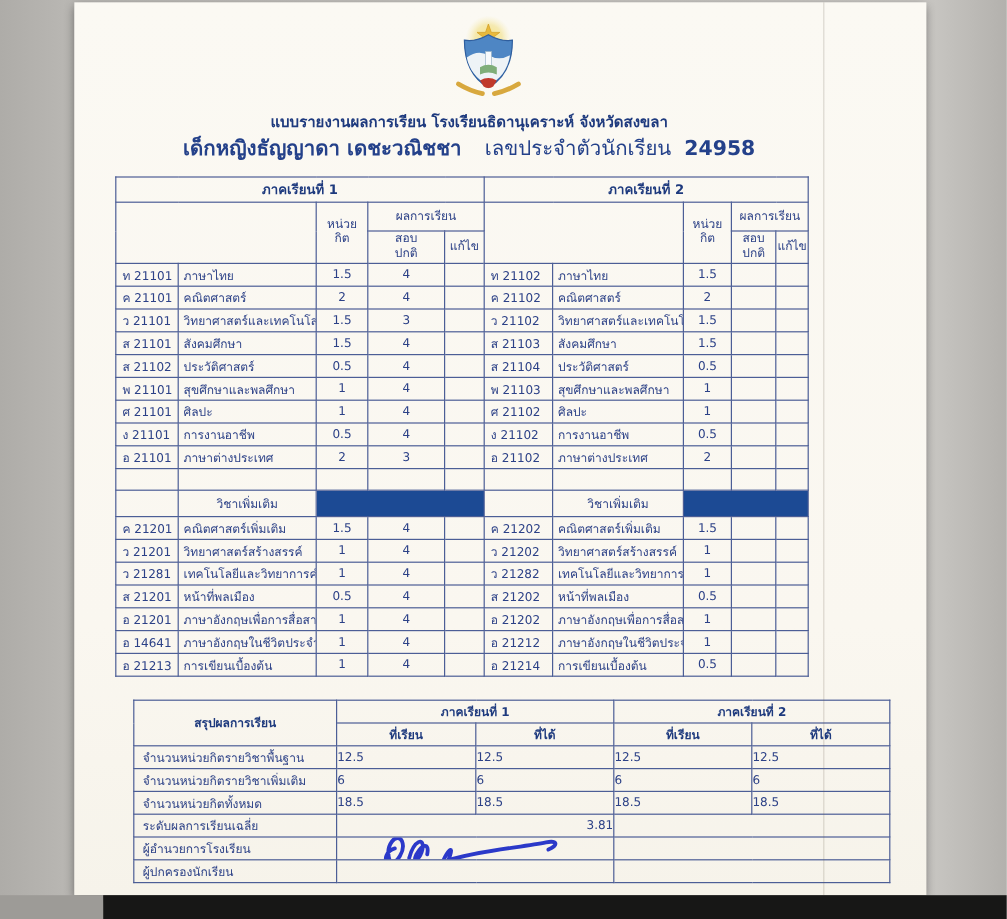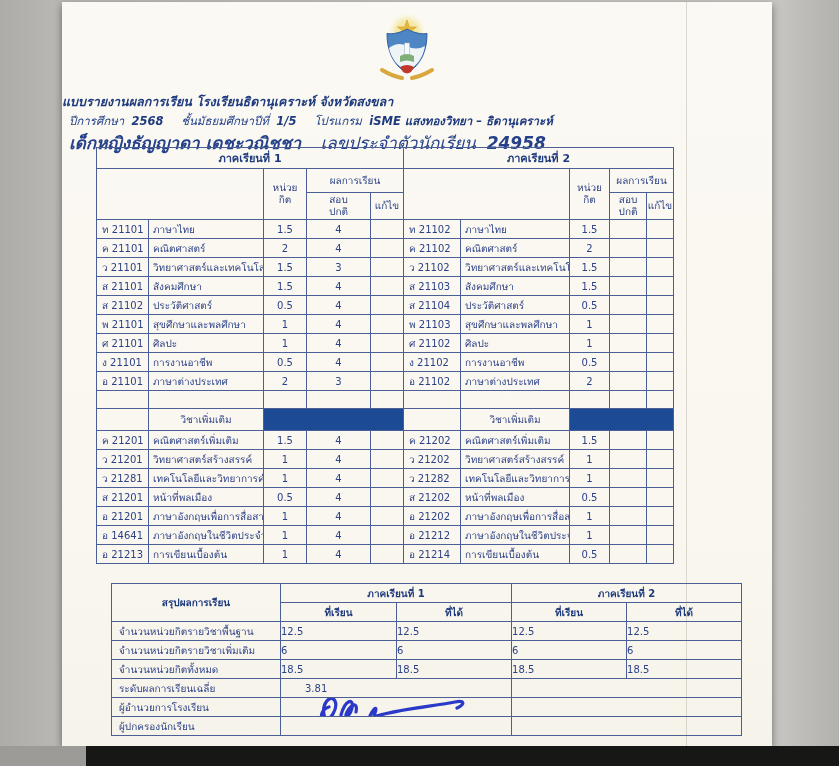--- a/index.html
+++ b/index.html
@@ -14,21 +14,21 @@
     position:absolute; left:62px; top:2px; width:710px; height:744px;
     background:linear-gradient(180deg,#fbf9f3 0%, #faf7f0 70%, #f6f3ea 100%);
     box-shadow:0 3px 8px rgba(0,0,0,.45);
   }
   .crease { position:absolute; left:624px; top:0; width:1px; height:744px; background:rgba(110,100,80,.22); }
   .bottom-band { position:absolute; left:86px; top:746px; width:753px; height:20px; background:#171716; }
   .bottom-corner { position:absolute; left:0; top:746px; width:86px; height:20px; background:#9d9b97; }
 
   
   .crest { position:absolute; left:314px; top:10px; width:62px; height:72px; }
-  .titles { position:absolute; left:0; top:91px; width:658px; text-align:left; line-height:1.45;font-style:italic; }
+  .titles { position:absolute; left:0; top:91px; width:658px; text-align:center; line-height:1.45; }
   .t1 { font-size:12.5px; font-weight:bold; color:#1e3a7e; }
   .t2 { font-size:11.5px; color:#24418a; margin-top:2px; }
   .t2 b { color:#1e3a7e; }
   .t3 { font-size:17px; color:#24418a; margin-top:1px; }
   .seg { margin:0 7px; }
 
   
   table { border-collapse:collapse; table-layout:fixed; }
   .grade { position:absolute; left:34px; top:145px; width:577px; }
   .grade td, .grade th { border:1px solid #4c5e96; font-size:10px; font-weight:normal; color:#2c4187; overflow:hidden; white-space:nowrap; }
@@ -44,21 +44,21 @@
   .navy-block { background:#1c4a94; }
   .blank-row td { height:18px; }
   .extra-head-row td { height:22px; }
 
   
   .summary { position:absolute; left:49px; top:581px; width:630px; }
   .summary td, .summary th { border:1px solid #4c5e96; height:19px; font-size:10px; font-weight:normal; color:#2c4187; overflow:hidden; white-space:nowrap; }
   .summary th { font-weight:bold; color:#1e3a7e; text-align:center; }
   .sum-label { padding-left:7px; }
   .sum-val { }
-  .gpa-val { text-align:left; font-weight:bold; font-size:12px; color:#1d2c55;padding-left:24px; }
+  .gpa-val { text-align:right; font-weight:bold; font-size:12px; color:#1d2c55;padding-left:24px; }
   .sig-cell { position:relative; }
   .sig-cell svg { position:absolute; left:28px; top:-14px; }
 </style>
 </head>
 <body>
 
 <div class="paper">
 
   <svg class="crest" viewBox="0 0 62 72">
     <defs>
@@ -74,25 +74,20 @@
     <path d="M13 36 Q 22 29, 31 34 Q 40 39, 49 34 C 47 46, 41 54, 31 59 C 21 54, 15 46, 13 36 Z" fill="#eef3f6"></path>
     <rect x="28.5" y="31" width="5" height="13" fill="#f8fafc" stroke="#9db6c8" stroke-width="0.6"></rect>
     <path d="M24 44 Q 31 40, 38 44 L 38 50 Q 31 47, 24 50 Z" fill="#7fae79"></path>
     <path d="M24 55 Q 31 51, 38 55 L 35 60 Q 31 62.5, 27 60 Z" fill="#c0392b"></path>
     <path d="M6 58 Q 16 64, 26 66" stroke="#d8a83e" stroke-width="4" fill="none" stroke-linecap="round"></path>
     <path d="M56 58 Q 46 64, 36 66" stroke="#d8a83e" stroke-width="4" fill="none" stroke-linecap="round"></path>
   </svg>
 
   <div class="titles">
     <div class="t1">แบบรายงานผลการเรียน โรงเรียนธิดานุเคราะห์ จังหวัดสงขลา</div>
-    <div class="t2">
-      <span class="seg"><span>ปีการศึกษา</span>&nbsp;&nbsp;<b>2568</b></span>
-      <span class="seg"><span>ชั้นมัธยมศึกษาปีที่</span>&nbsp;&nbsp;<b>1/5</b></span>
-      <span class="seg"><span>โปรแกรม</span>&nbsp;&nbsp;<b>iSME แสงทองวิทยา – ธิดานุเคราะห์</b></span>
-    </div>
     <div class="t3">
       <b class="seg">เด็กหญิงธัญญาดา เดชะวณิชชา</b>
       <span class="seg"><span>เลขประจำตัวนักเรียน</span>&nbsp;&nbsp;<b>24958</b></span>
     </div>
   </div>
 
   <table class="grade">
     <colgroup>
       <col style="width:52px">
         <col style="width:115px">

